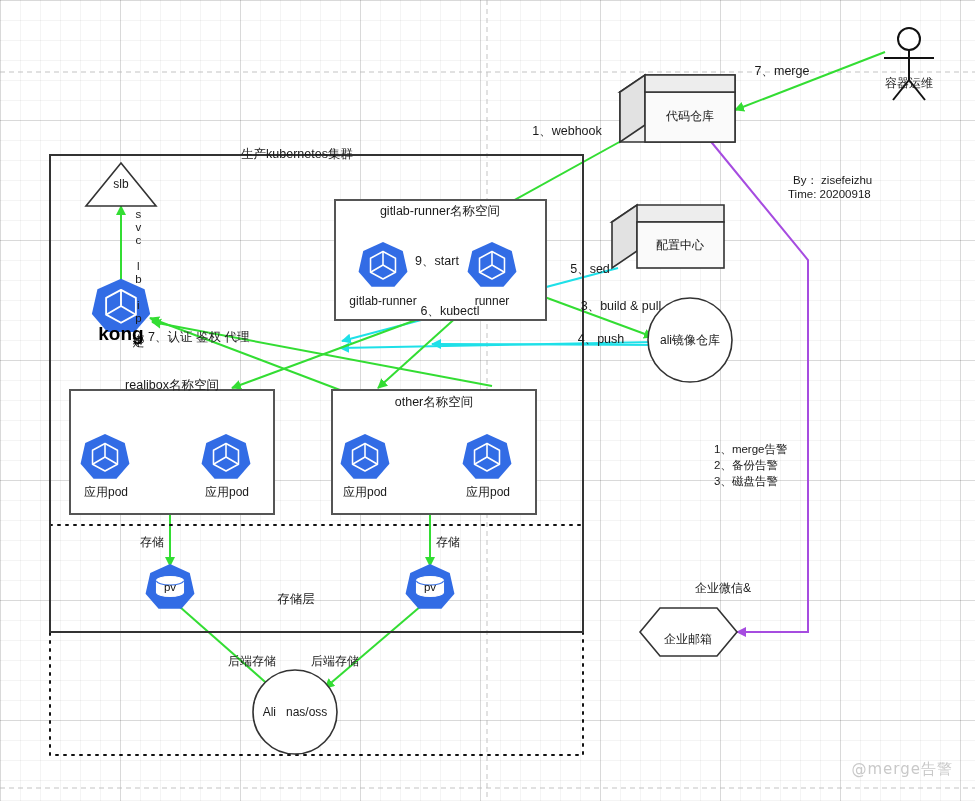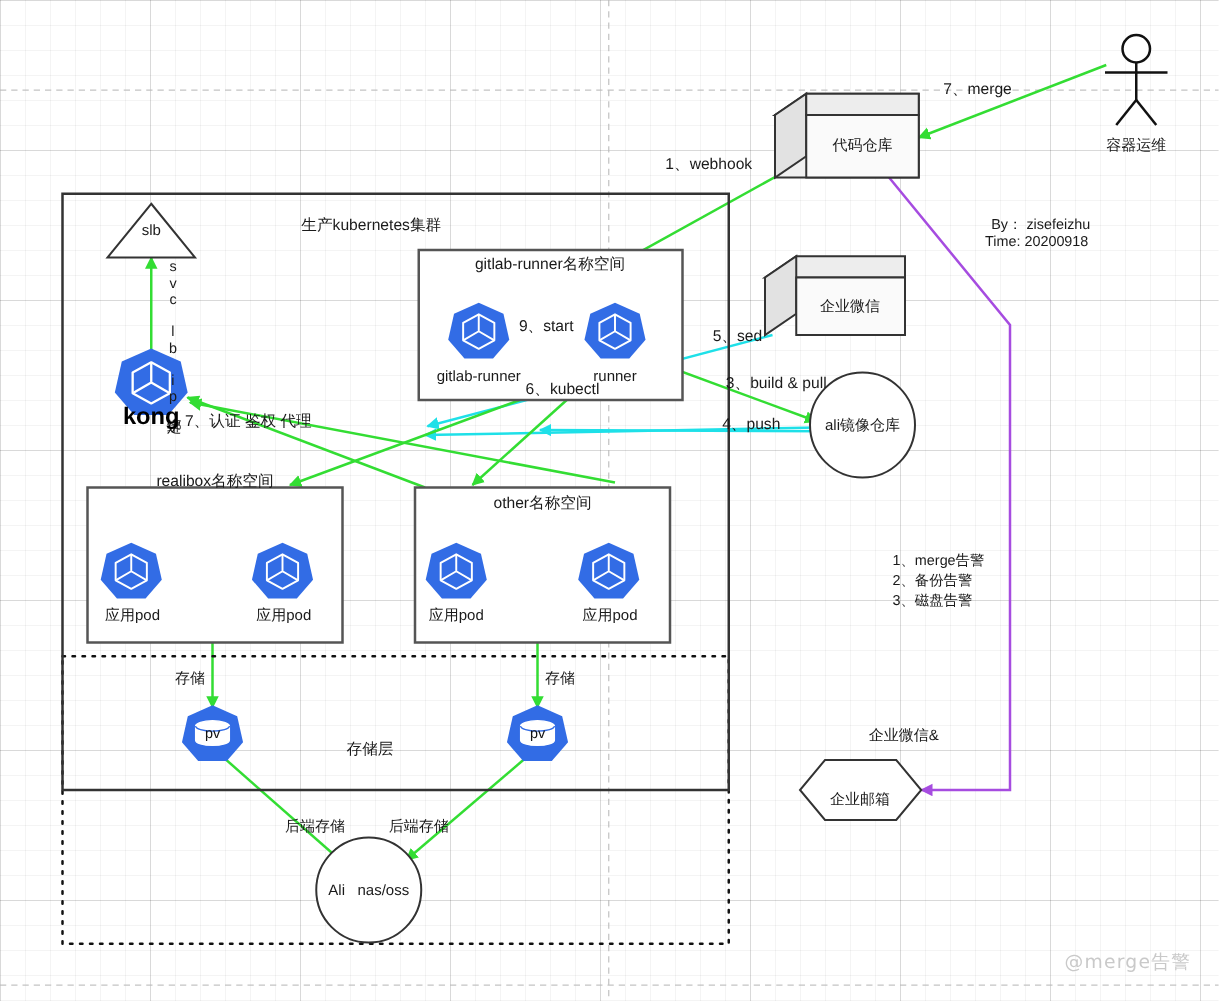--- a/index.html
+++ b/index.html
@@ -211,32 +211,32 @@
     <g stroke="#111" stroke-width="2" fill="none">
       <circle cx="909" cy="39" r="11" fill="#ffffff"></circle>
       <line x1="909" y1="50" x2="909" y2="80"></line>
       <line x1="884" y1="58" x2="934" y2="58"></line>
       <line x1="909" y1="80" x2="893" y2="100"></line>
       <line x1="909" y1="80" x2="925" y2="100"></line>
     </g>
   </svg>
 
 
-  <div class="lbl c t-node" style="left:909px;top:110px;font-family:Liberation Mono, monospace;">容器运维</div>
+  <div class="lbl c t-node" style="left:909px;top:76px;">容器运维</div>
 
   <div class="lbl c t-node" style="left:690px;top:109px;">代码仓库</div>
 
-  <div class="lbl c t-node" style="left:680px;top:238px;">企业微信</div>
+  <div class="lbl c t-node" style="left:680px;top:238px;">配置中心</div>
 
   <div class="lbl c t-node" style="left:690px;top:333px;">ali镜像仓库</div>
 
   <div class="lbl c t-node" style="left:688px;top:581px;margin-left:35px;">企业微信&amp;</div>
   <div class="lbl c t-node" style="left:688px;top:632px;">企业邮箱</div>
 
-  <div class="lbl c t-title" style="left:297px;top:173px;">生产kubernetes集群</div>
+  <div class="lbl c t-title" style="left:297px;top:147px;">生产kubernetes集群</div>
 
   <div class="lbl c t-node" style="left:121px;top:177px;">slb</div>
 
   <div class="lbl vert" style="left:131px;top:208px;">svc lb ip绑定</div>
 
   <div class="lbl c kong-label" style="left:121px;top:322px;">kong</div>
 
   <div class="lbl c t-title" style="left:440px;top:204px;">gitlab-runner名称空间</div>
   <div class="lbl c t-node" style="left:383px;top:294px;">gitlab-runner</div>
   <div class="lbl c t-node" style="left:492px;top:294px;">runner</div>

